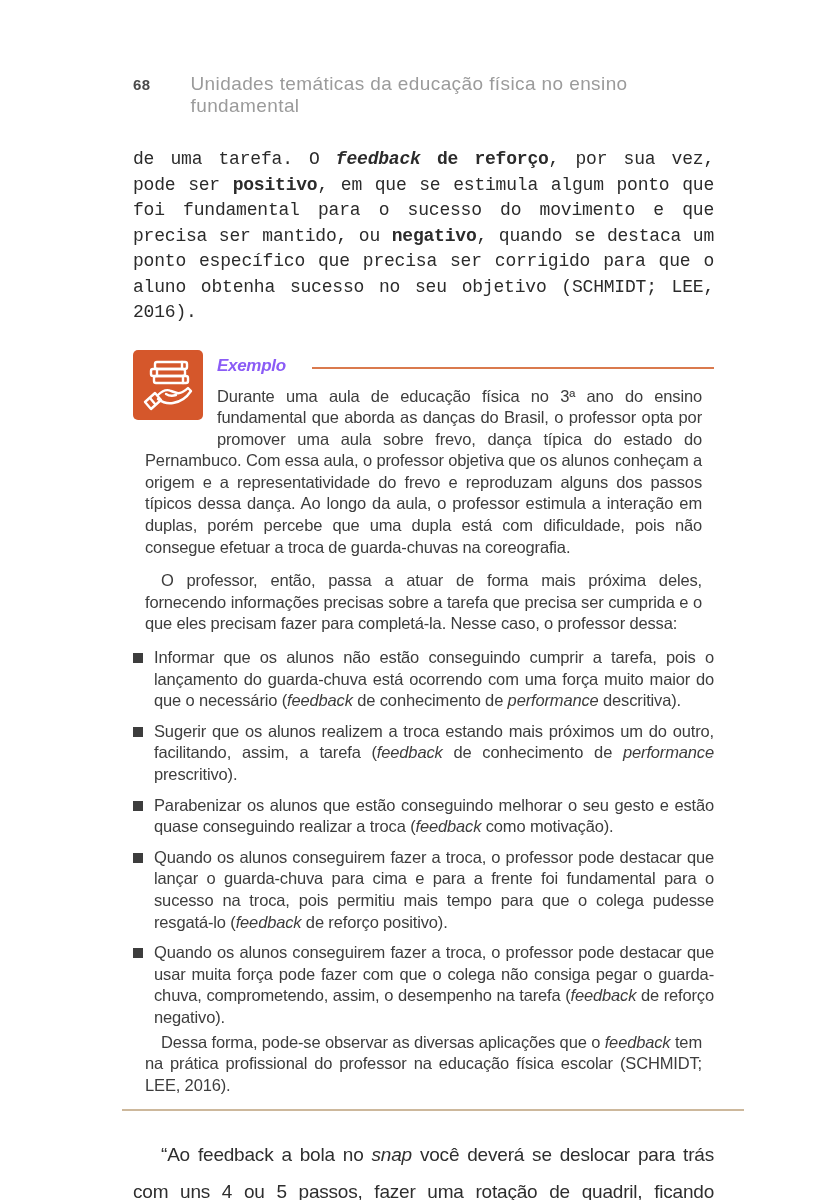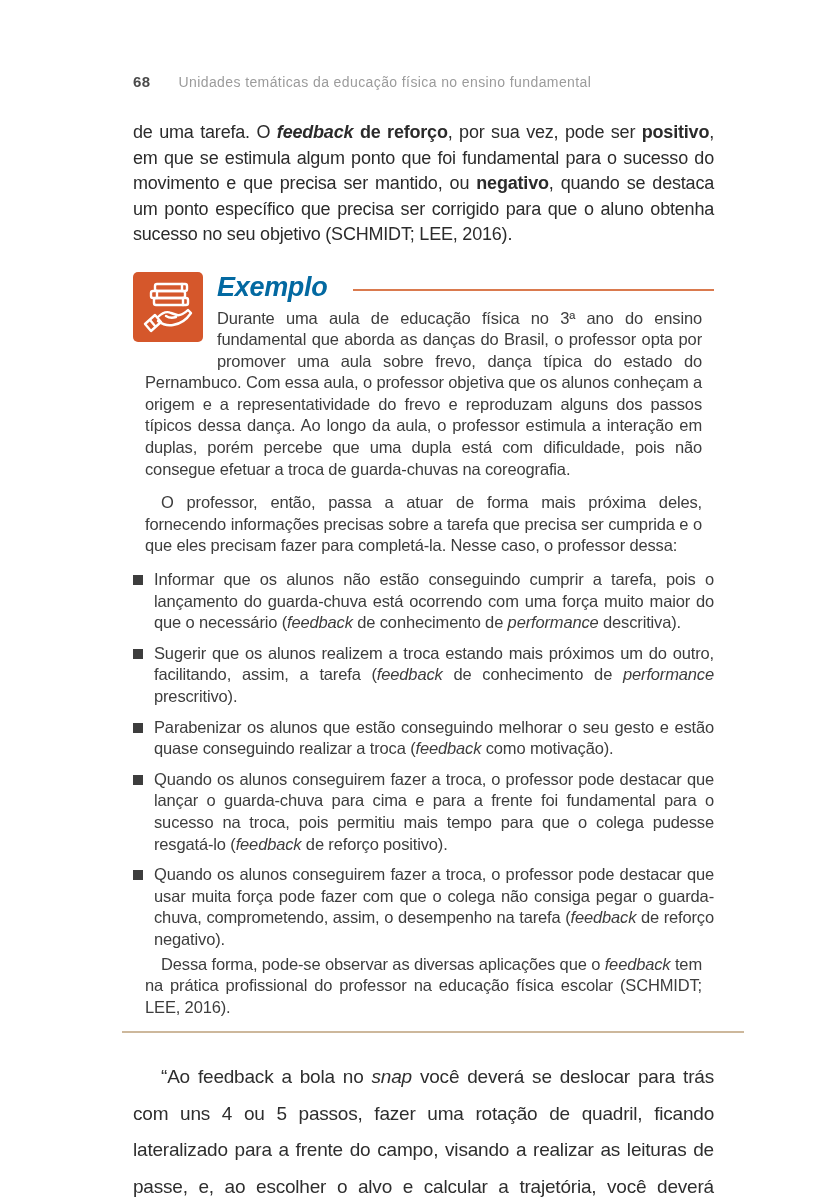--- a/index.html
+++ b/index.html
@@ -12,52 +12,53 @@
   }
   .page{position:relative;width:827px;height:1200px;background:#fff;}
   .content{position:absolute;left:133px;top:0;width:581px;}
 
   
   .running-head{
     margin-top:73px;
     display:flex;align-items:baseline;
     font-size:14px;letter-spacing:.4px;
   }
-  .pnum{font-weight:bold;color:#4a4a4a;margin-right:28px;font-size:15px;}
-  .rtitle{color:#9b9b9b;font-size:14px;}
+  .pnum{font-weight:bold;color:#4a4a4a;margin-right:40px;font-size:15px;}
+  .rtitle{color:#9b9b9b;font-size:19px;}
 
   
   .intro{
     margin:30px 0 18px 0;
     font-size:18px;line-height:25.5px;
     letter-spacing:-.2px;
     color:#2b2b2b;
     text-align:justify;
     hyphens:auto;
+    font-family:Liberation Mono, monospace;
   }
   .intro b{font-weight:bold;}
   .bi{font-style:italic;font-weight:bold;}
 
   
   .example{margin-top:24px;color:#3d3d3d;}
   .ex-icon{
     float:left;
     width:70px;height:70px;
     margin:0 14px 18px 0;
   }
   .ex-titleline{
     display:flex;align-items:center;
     margin-left:84px;
     height:32px;
   }
   .ex-title{
     margin:0;padding:0;
-    font-size:27px;
+    font-size:17px;
     font-weight:bold;font-style:italic;
-    color:#0369a1;
+    color:#8b5cf6;
     letter-spacing:-.3px;
   }
   .ex-rule{
     flex:1;height:0;
     border-top:2px solid #da7a4e;
     margin-left:26px;margin-top:4px;
   }
   .ex-p{
     margin:12px;
     font-size:16.5px;line-height:21.6px;

